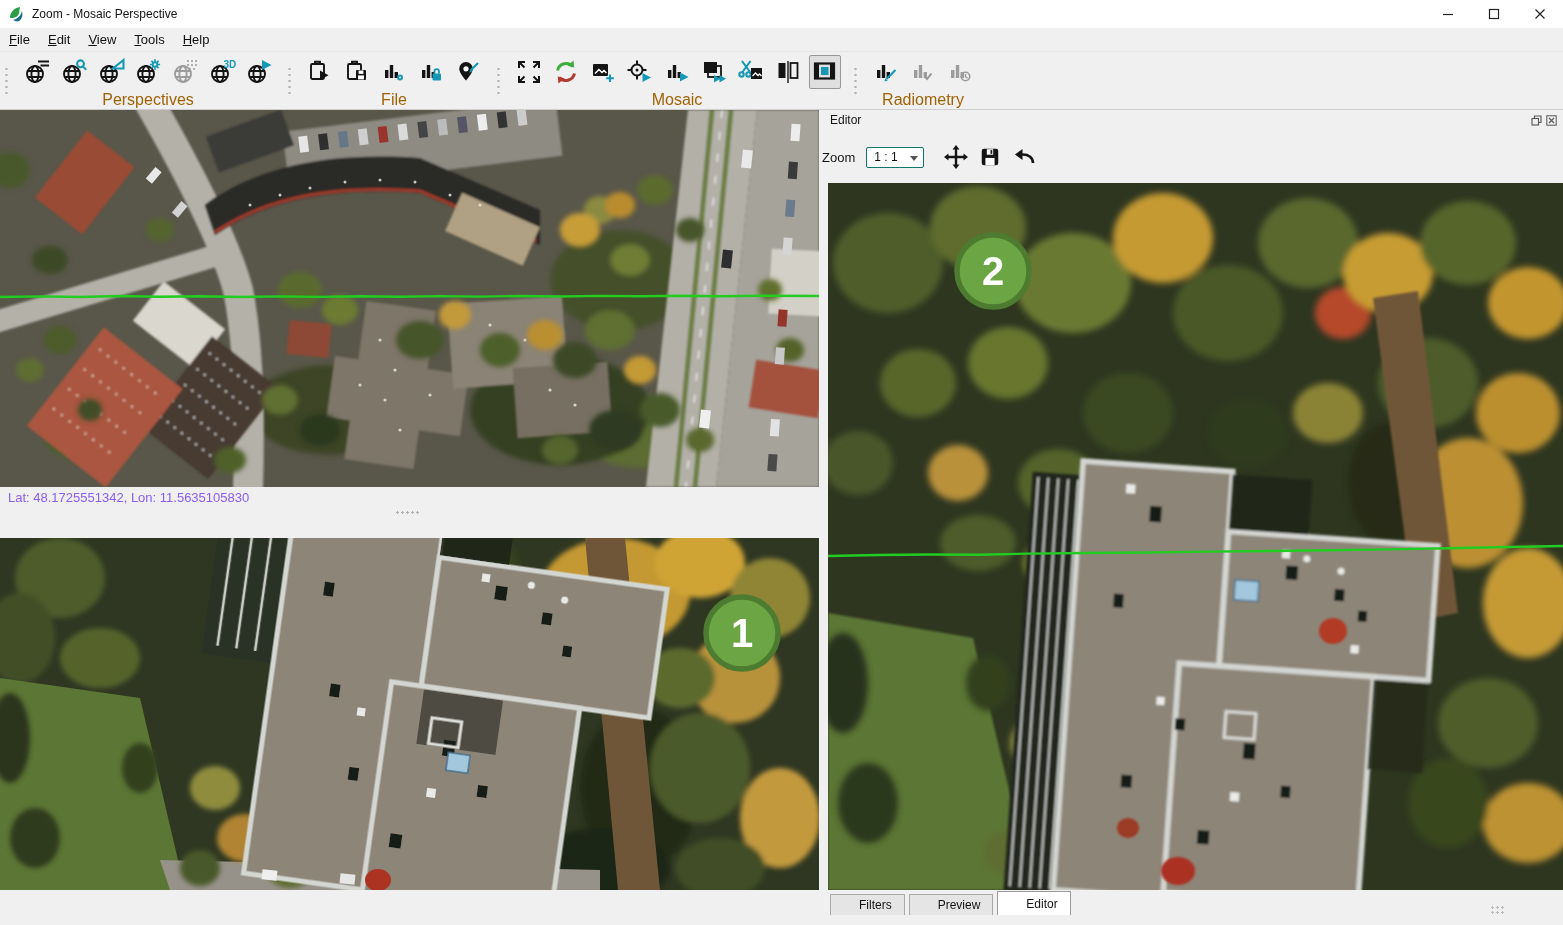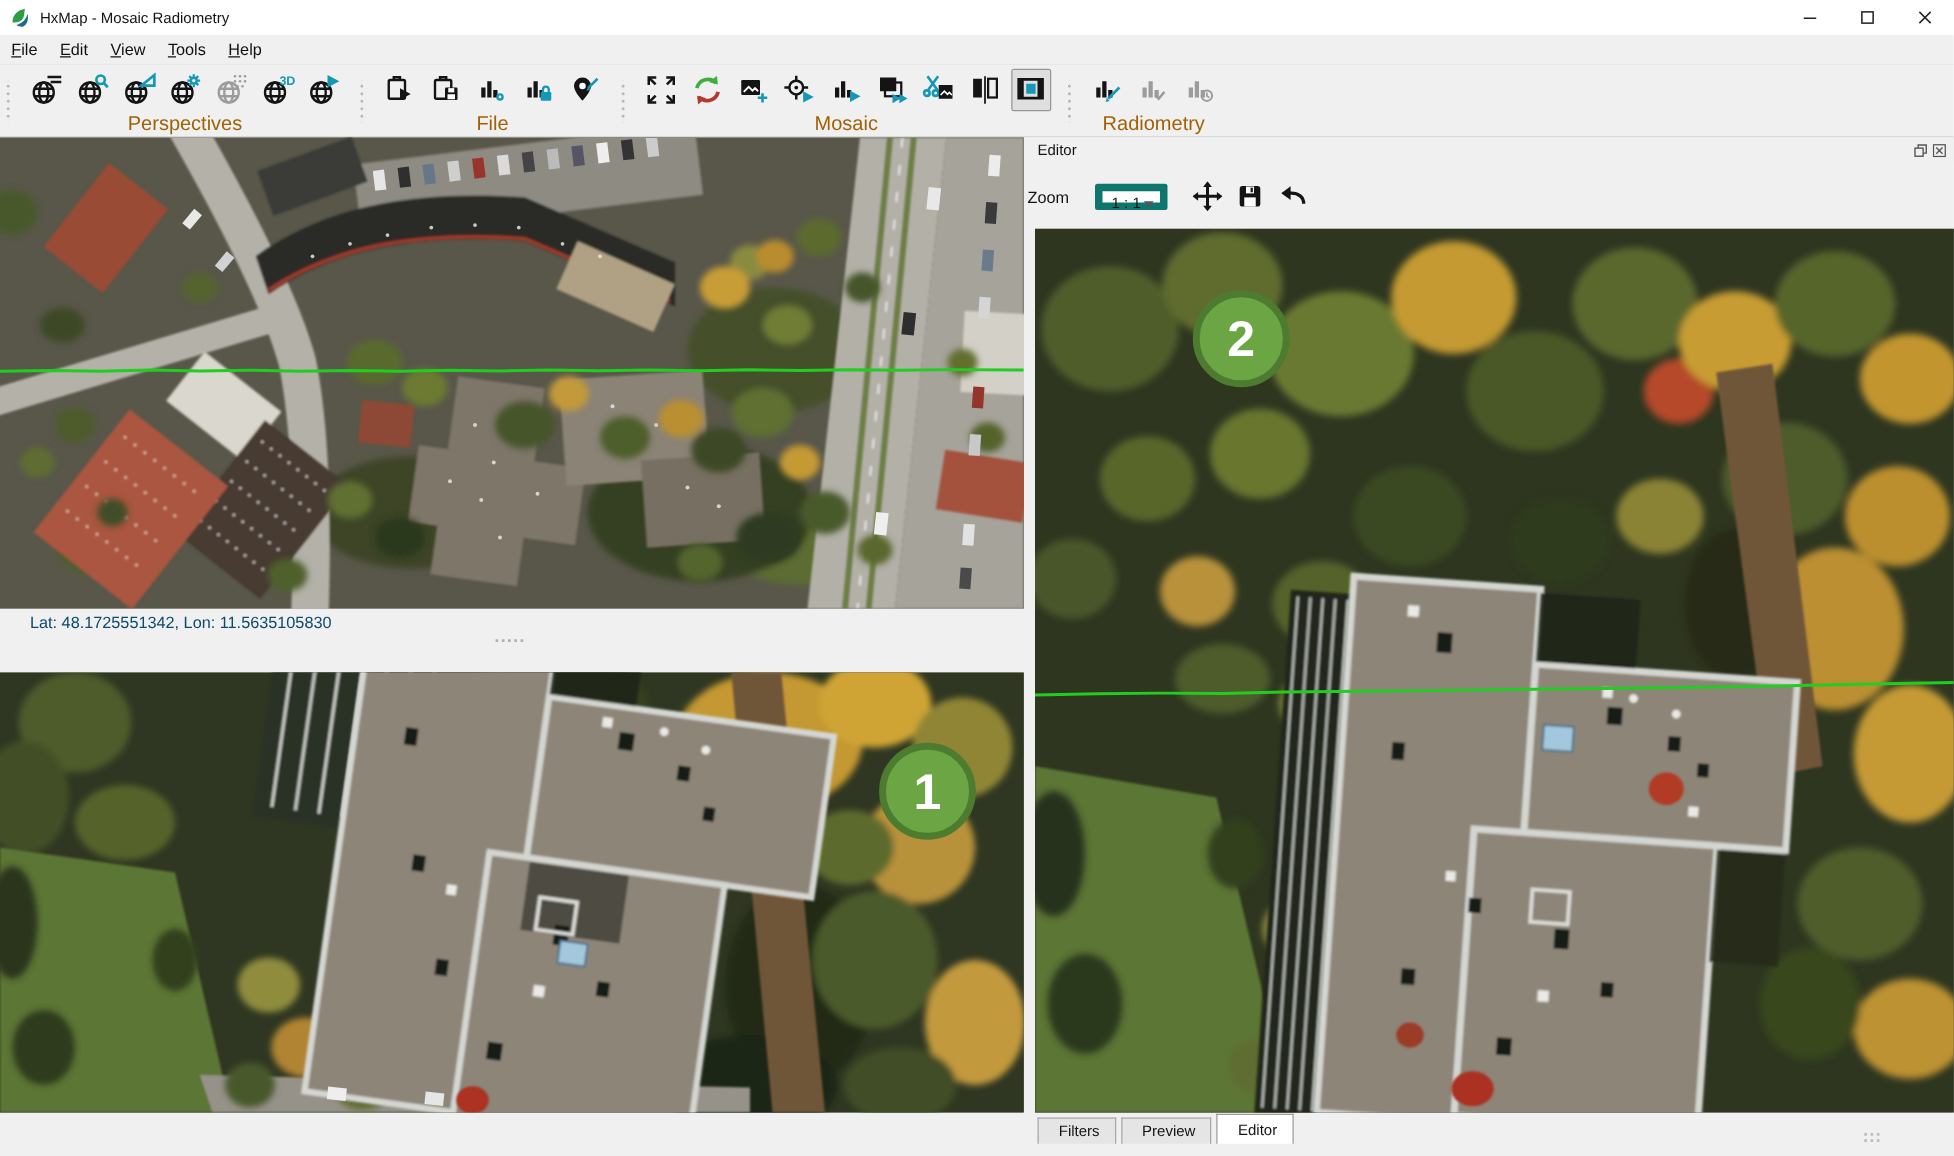--- a/index.html
+++ b/index.html
@@ -39,61 +39,61 @@
   .tl{fill:none;stroke:var(--teal);stroke-width:2.1}
   .tlf{fill:var(--teal)}
   .blk{fill:#141414}
   .gry{fill:#9c9c9c}
   .t3d{font:bold 10px "Liberation Sans",sans-serif;fill:var(--teal)}
 
   
   .main{position:absolute;left:0;top:110px;width:1563px;height:815px;background:var(--chrome)}
   .leftcol{position:absolute;left:0;top:0;width:819px;height:815px;background:var(--chrome)}
   .mapA{position:absolute;left:0;top:0;width:819px;height:377px;background:#555548}
-  .statusbar{position:absolute;left:0;top:377px;width:819px;height:22px;line-height:22px;padding-left:24px;font-size:13px;color:#0c4a6e;background:var(--chrome)}
+  .statusbar{position:absolute;left:0;top:377px;width:819px;height:22px;line-height:22px;padding-left:8px;font-size:13px;color:#8b5cf6;background:var(--chrome)}
   .hsplit{position:absolute;left:0;top:399px;width:819px;height:8px}
   .hdots{position:absolute;left:395px;top:1px;width:26px;height:6px;
     background-image:radial-gradient(circle,#b0b0b0 1px,transparent 1.3px);background-size:5px 5px}
   .panelbar{position:absolute;height:21px;font-size:12px;color:#141414;background:var(--chrome)}
   .panelbar .ptitle{position:absolute;left:8px;top:3px}
   .pbtns{position:absolute;right:6px;top:4px;display:flex;gap:3px}
   .pbtn{width:12px;height:12px;display:flex;align-items:center;justify-content:center}
   .previewbar{left:0;top:407px;width:819px}
   .previewimg{position:absolute;left:0;top:428px;width:819px;height:352px;background:#2f3722}
   .rightcol{position:absolute;left:822px;top:0;width:741px;height:815px;background:var(--chrome)}
   .editorbar{left:0;top:0;width:741px}
   .edittools{position:absolute;left:0;top:21px;width:741px;height:52px;display:flex;align-items:center}
   .zoomlabel{font-size:13px;color:#141414}
-  .combo{margin-left:21px;width:58px;height:21px;background:#fff;border:6px solid #0f766e;border-radius:2px;position:relative;font-size:12px;line-height:19px;padding-left:7px;color:#141414}
+  .combo{margin-left:11px;width:58px;height:21px;background:#fff;border:1px solid #0f766e;border-radius:2px;position:relative;font-size:12px;line-height:19px;padding-left:7px;color:#141414}
   .combo .arrow{position:absolute;right:5px;top:8px;width:0;height:0;border-left:4px solid transparent;border-right:4px solid transparent;border-top:5px solid #555}
   .edbtn{width:28px;height:28px;display:flex;align-items:center;justify-content:center;margin-left:6px}
   .editorimg{position:absolute;left:6px;top:73px;width:735px;height:707px;background:#2e3620}
   .tabs{position:absolute;left:8px;top:781px;display:flex;align-items:flex-end}
-  .tab{background:#e5e5e5;border:1px solid #a9a9a9;border-bottom:none;font-size:12px;color:#141414;padding:3px 12px 3px 16px;margin-right:4px;height:21px}
+  .tab{background:#e5e5e5;border:1px solid #a9a9a9;border-bottom:none;font-size:12px;color:#141414;padding:3px 12px 3px 28px;margin-right:4px;height:21px}
   .tab.active{background:#fff;height:24px;padding-top:5px;border-color:#9c9c9c}
   .cornerdots{position:absolute;left:668px;top:795px;width:16px;height:10px;
     background-image:radial-gradient(circle,#bcbcbc 1px,transparent 1.3px);background-size:5px 5px}
 
   
   .marker-circle{fill:#6ca644;stroke:#4d7c31;stroke-width:5.5}
   .marker-text{font:bold 40px "Liberation Sans",sans-serif;fill:#fff;text-anchor:middle}
   .gline{fill:none;stroke:#21cd21;stroke-width:2.4}
   svg.scene{display:block;width:100%;height:100%}
 </style>
 </head>
 <body>
 
 <div id="app">
 
   <div class="titlebar">
     <svg class="appicon" viewBox="0 0 18 18">
       <path d="M3 13C3 7 7 3 13 2c-1 4 0 8-4 10-2 1-4 1-6 1z" fill="#2e9e46"></path>
       <path d="M6 15c4-1 8-4 9-9 1 4 0 8-3 10-2 1-4 0-6-1z" fill="#176f86"></path>
     </svg>
-    <span class="apptitle">HxMap - Mosaic Radiometry</span>
+    <span class="apptitle">Zoom - Mosaic Perspective</span>
     <div class="wincontrols">
       <div class="winbtn">
         <svg width="12" height="12" viewBox="0 0 12 12">
             <path d="M1 6.5h10" stroke="#222" stroke-width="1.2"></path>
           </svg>
       </div>
       <div class="winbtn">
         <svg width="12" height="12" viewBox="0 0 12 12">
             <rect x="1.5" y="1.5" width="9" height="9" fill="none" stroke="#222" stroke-width="1.2"></rect>
           </svg>

